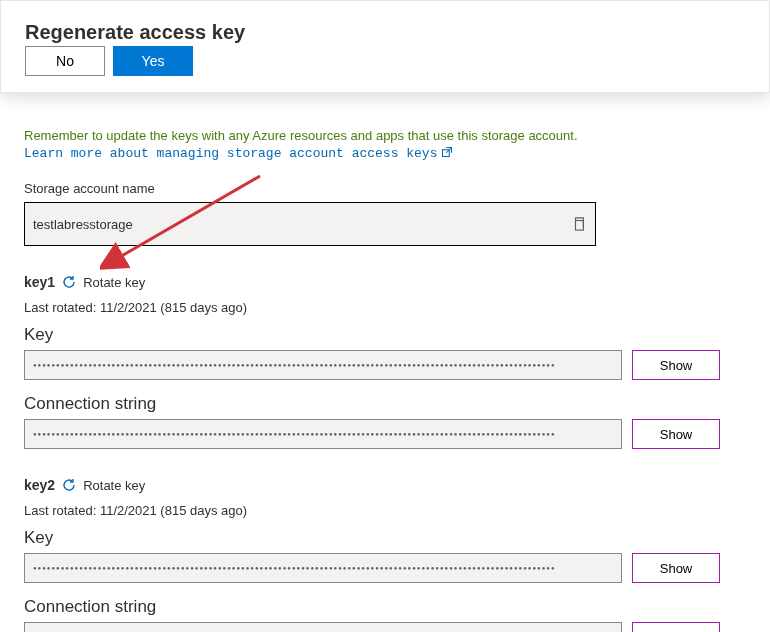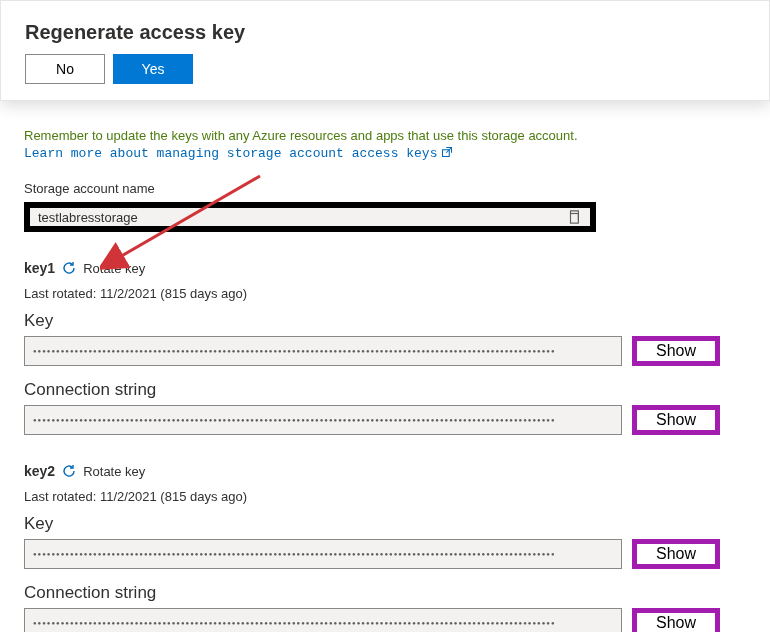--- a/index.html
+++ b/index.html
@@ -23,21 +23,21 @@
       background: #ffffff;
       box-shadow: 0 4px 16px rgba(0,0,0,0.15);
       padding: 20px 24px 16px 24px;
       z-index: 10;
       border: 1px solid #e5e5e5;
     }
     .modal-title {
       font-size: 20px;
       font-weight: 600;
       color: #323130;
-      margin-bottom: 10px;
+      margin-bottom: 2px;
     }
     .modal-text {
       font-size: 13px;
       color: #323130;
       margin-bottom: 16px;
       line-height: 1.4;
     }
     .modal-buttons {
       display: flex;
       gap: 8px;
@@ -80,22 +80,22 @@
     .field-label {
       font-size: 13px;
       color: #323130;
       margin-top: 20px;
       margin-bottom: 6px;
     }
     .readonly-field {
       display: flex;
       align-items: center;
       width: 572px;
-      height: 30px;
-      border: 6px solid #000000;
+      height: 44px;
+      border: 1px solid #000000;
       background: #f3f2f1;
       padding: 0 8px;
     }
     .readonly-field .value {
       flex: 1;
       font-size: 13px;
       color: #323130;
     }
     .copy-icon {
       width: 16px;
@@ -151,23 +151,23 @@
     }
     .masked-dots {
       color: #605e5c;
       letter-spacing: 1px;
       font-size: 6px;
       line-height: 1;
     }
     .show-btn {
       width: 88px;
       height: 30px;
-      border: 5px solid #a21caf;
-      background: #ffffff;
-      font-size: 16px;
+      border: 1px solid #a21caf;
+      background: #ffffff;
+      font-size: 13px;
       cursor: pointer;
       font-family: inherit;
     }
     .arrow-svg {
       position: absolute;
       top: 166px;
       left: 100px;
       z-index: 5;
       pointer-events: none;
     }

